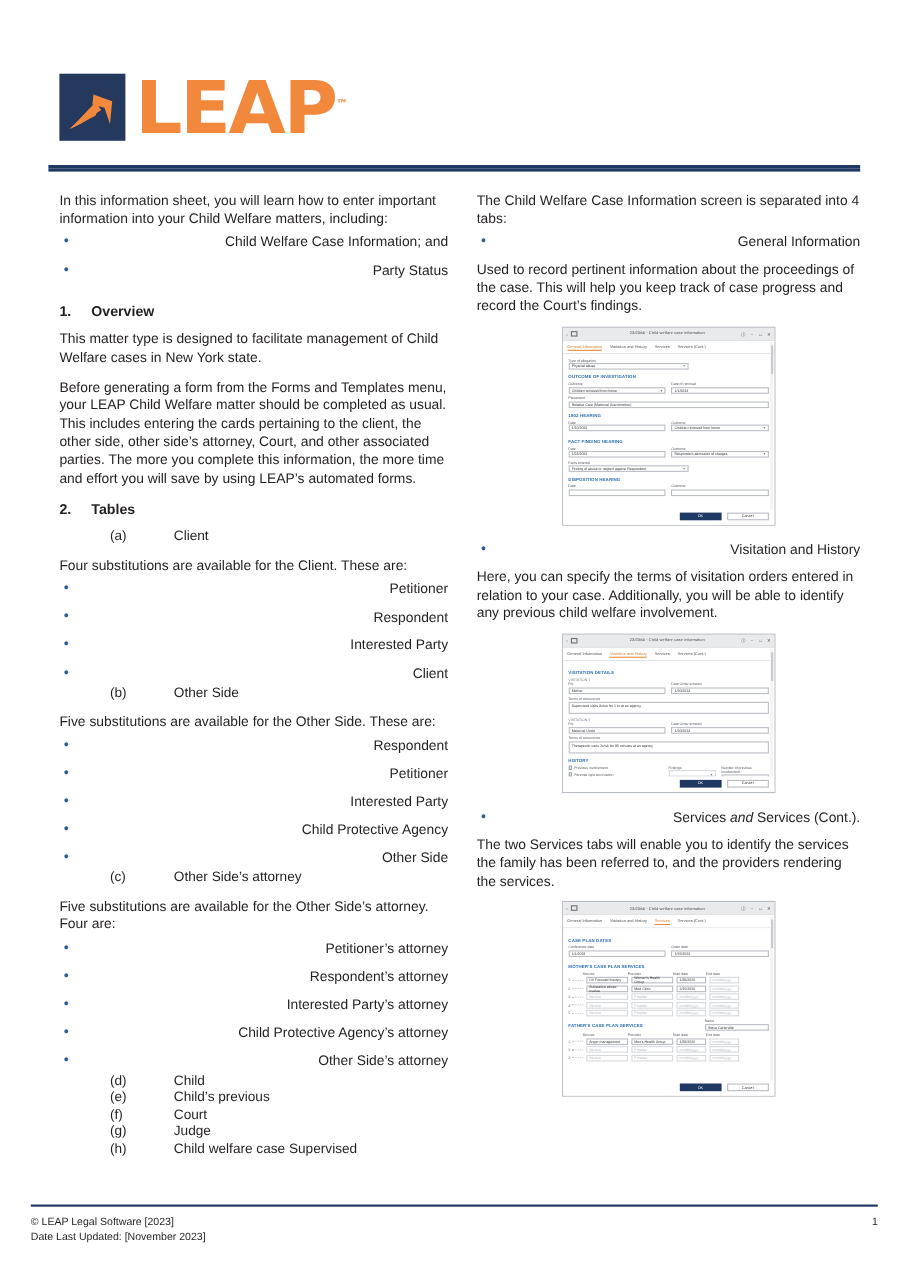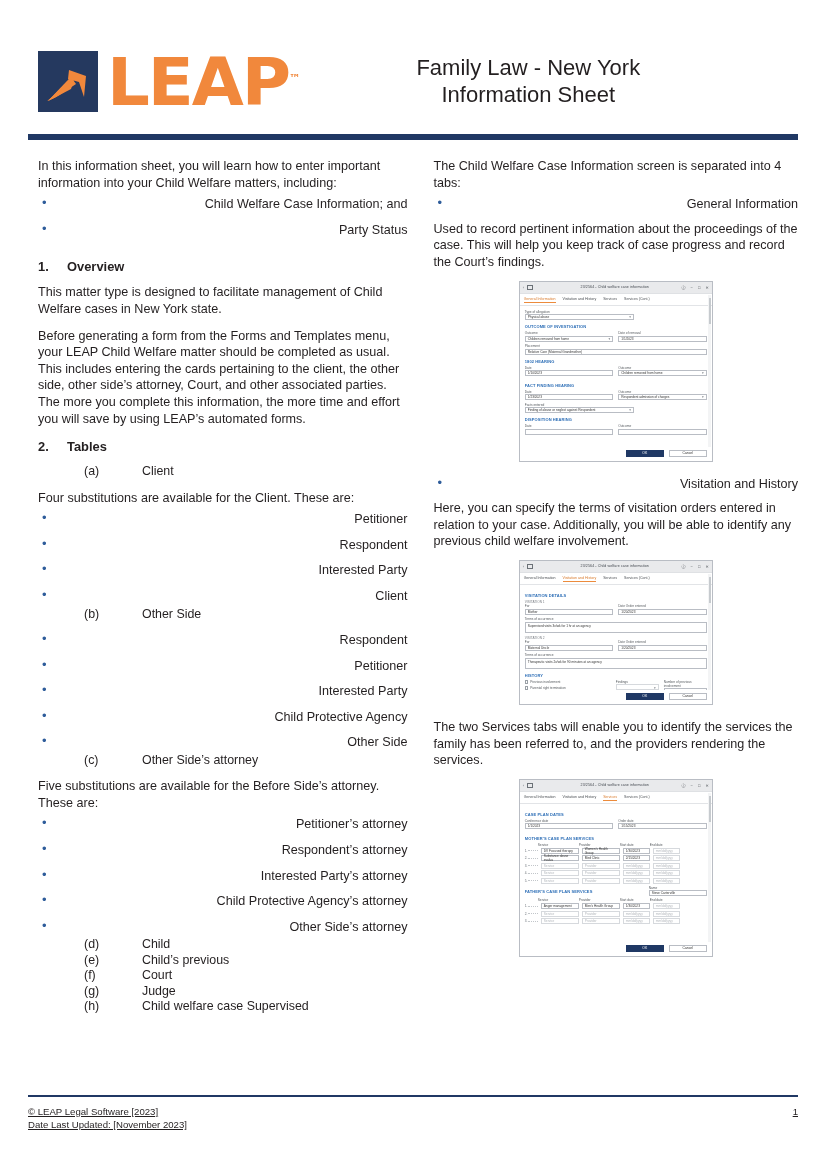--- a/index.html
+++ b/index.html
@@ -6,21 +6,21 @@
   * { box-sizing: border-box; }
   html, body { margin:0; padding:0; }
   body {
     width: 826px; height: 1169px;
     background: #ffffff;
     font-family: "Liberation Sans", sans-serif;
     color: #231f20;
     position: relative;
     overflow: hidden;
   }
-  .page { position:absolute; inset:0; padding: 0; border-radius: 24px; }
+  .page { position:absolute; inset:0; padding: 16px; border-radius: 24px; }
 
   
   .header {
     display:flex; align-items:center;
     padding: 44px 28px 0 38px;
     height: 118px;
   }
   .logo-wrap { display:flex; align-items:center; }
   .logo-mark {
     width: 60px; height: 61px;
@@ -198,45 +198,41 @@
   .c-serv { flex:0 0 38px; }
   .c-prov { flex:0 0 38px; }
   .c-sd   { flex:0 0 27px; }
   .c-ed   { flex:0 0 27px; }
 
   
   .footer-rule { position:absolute; left:28px; right:28px; bottom:72px; height:2px; background:#203864; }
   .footer {
     position:absolute; left:28px; right:28px; bottom:38px;
     display:flex; justify-content:space-between; align-items:flex-start;
-    font-size: 9.6px; line-height: 13px; color:#231f20;text-decoration:underline;
+    font-size: 9.6px; line-height: 13px; color:#231f20;
   }
   .footer .pg { font-size:9.6px; }
 </style>
 </head>
 <body>
 
 <div class="page">
 
   <div class="header">
     <div class="logo-wrap">
       <div class="logo-mark">
         <svg width="60" height="61" viewBox="0 0 60 61" xmlns="http://www.w3.org/2000/svg">
           <polygon points="10,50 33,26 38,33 20,45" fill="#f1883c"></polygon>
           <polygon points="10,50 33,26 30,36 18,46" fill="#f1883c"></polygon>
           <polygon points="31,19 48,25 46,46 41,31 30,28" fill="#f1883c"></polygon>
           <polygon points="9,50 36,29 33,38 16,47" fill="#f1883c"></polygon>
         </svg>
       </div>
       <div class="logo-word"><span>LEAP</span><span class="logo-tm">™</span></div>
     </div>
-    <div class="doc-title">
-      <div>Family Law - New York</div>
-      <div>Information Sheet</div>
-    </div>
   </div>
 
   <div class="rule top"></div>
   <div class="rule"></div>
 
   <div class="columns">
 
     <div class="col left">
 
       <p class="tx tight">In this information sheet, you will learn how to enter important information into your Child Welfare matters, including:</p>
@@ -273,36 +269,37 @@
         <li style="padding-bottom:0">Client</li>
       </ul>
 
       <div class="sub-list">
         <div class="sub-item">
           <span class="lab">(b)</span>
           <span>Other Side</span>
         </div>
       </div>
 
+      <p class="tx tight">Five substitutions are available for the Other Side. These are:</p>
       <ul class="bl">
         <li>Respondent</li>
         <li>Petitioner</li>
         <li>Interested Party</li>
         <li>Child Protective Agency</li>
         <li style="padding-bottom:0">Other Side</li>
       </ul>
 
       <div class="sub-list">
         <div class="sub-item">
           <span class="lab">(c)</span>
           <span>Other Side’s attorney</span>
         </div>
       </div>
 
-      <p class="tx tight">Five substitutions are available for the Before Side’s attorney. These are:</p>
+      <p class="tx tight">Five substitutions are available for the Other Side’s attorney. Four are:</p>
       <ul class="bl">
         <li>Petitioner’s attorney</li>
         <li>Respondent’s attorney</li>
         <li>Interested Party’s attorney</li>
         <li>Child Protective Agency’s attorney</li>
         <li style="padding-bottom:0">Other Side’s attorney</li>
       </ul>
 
       <div class="sub-list nomargin">
         <div class="sub-item">
@@ -507,20 +504,23 @@
           </div>
         </div>
         <div class="scroll-tr"></div>
         <div class="scroll-th"></div>
         <div class="shot-foot" style="position:absolute;bottom:0;left:0;right:0;">
           <div class="btn-ok">OK</div>
           <div class="btn-cancel">Cancel</div>
         </div>
       </div>
 
+      <ul class="bl">
+        <li style="padding-bottom:6px"><span>Services</span> <span class="ital">and</span> <span>Services (Cont.).</span></li>
+      </ul>
       <p class="tx">The two Services tabs will enable you to identify the services the family has been referred to, and the providers rendering the services.</p>
 
       <div class="shot" style="height:178px">
         <div class="shot-title">
           <span class="st-left">
             <span class="st-chev">‹</span>
             <span class="st-box"></span>
           </span>
           <span class="st-name">23/2564 - Child welfare case information</span>
           <span class="st-right">

